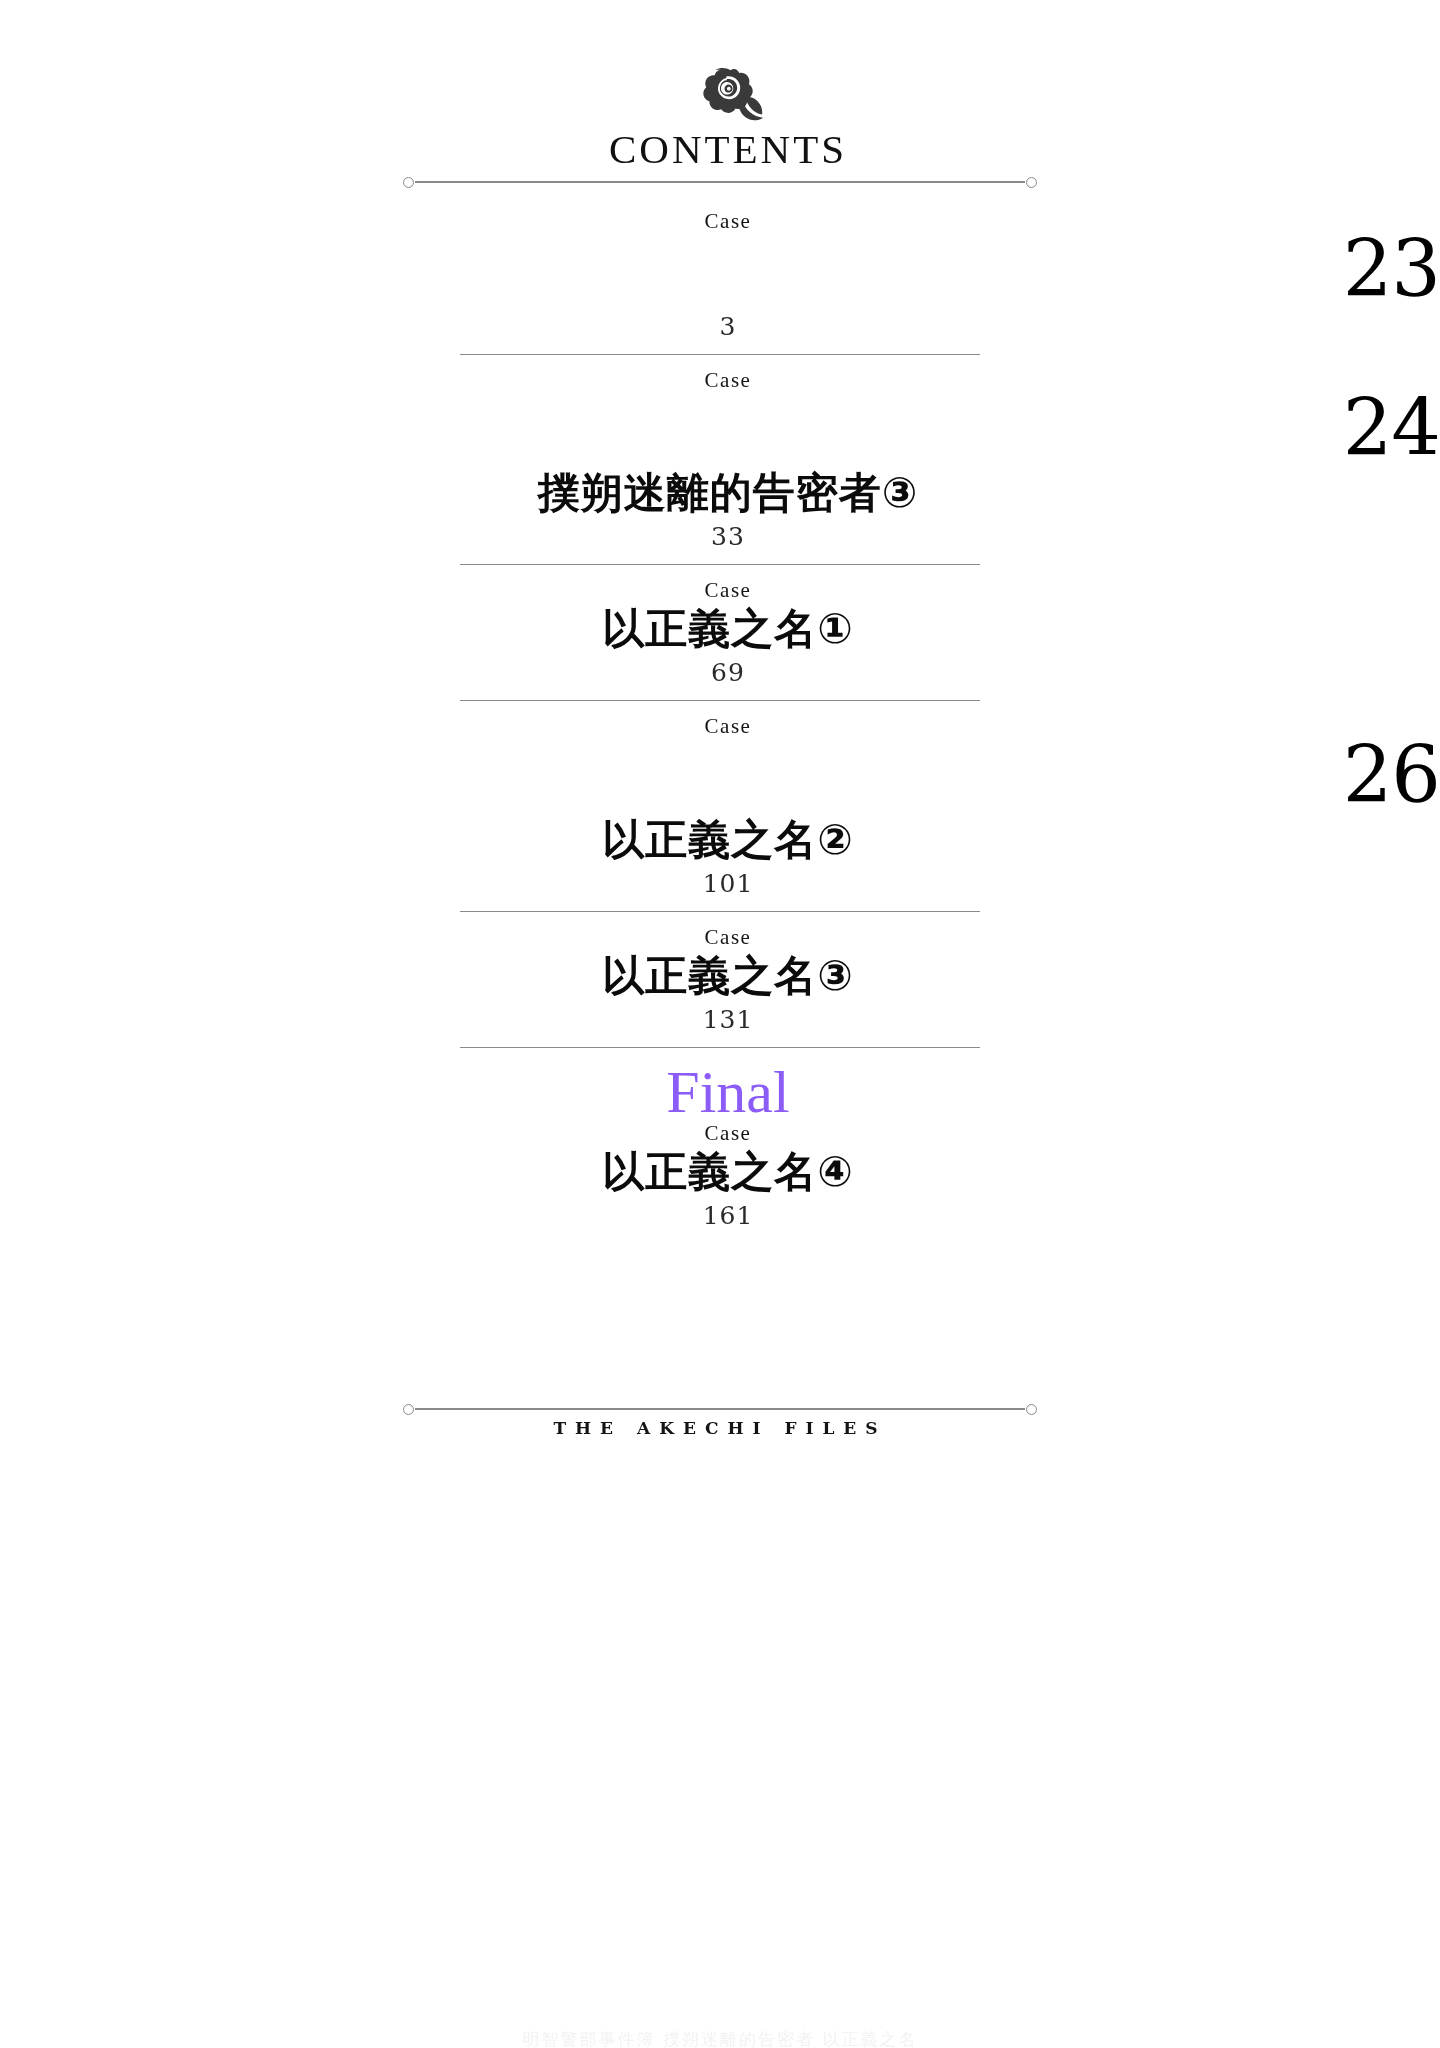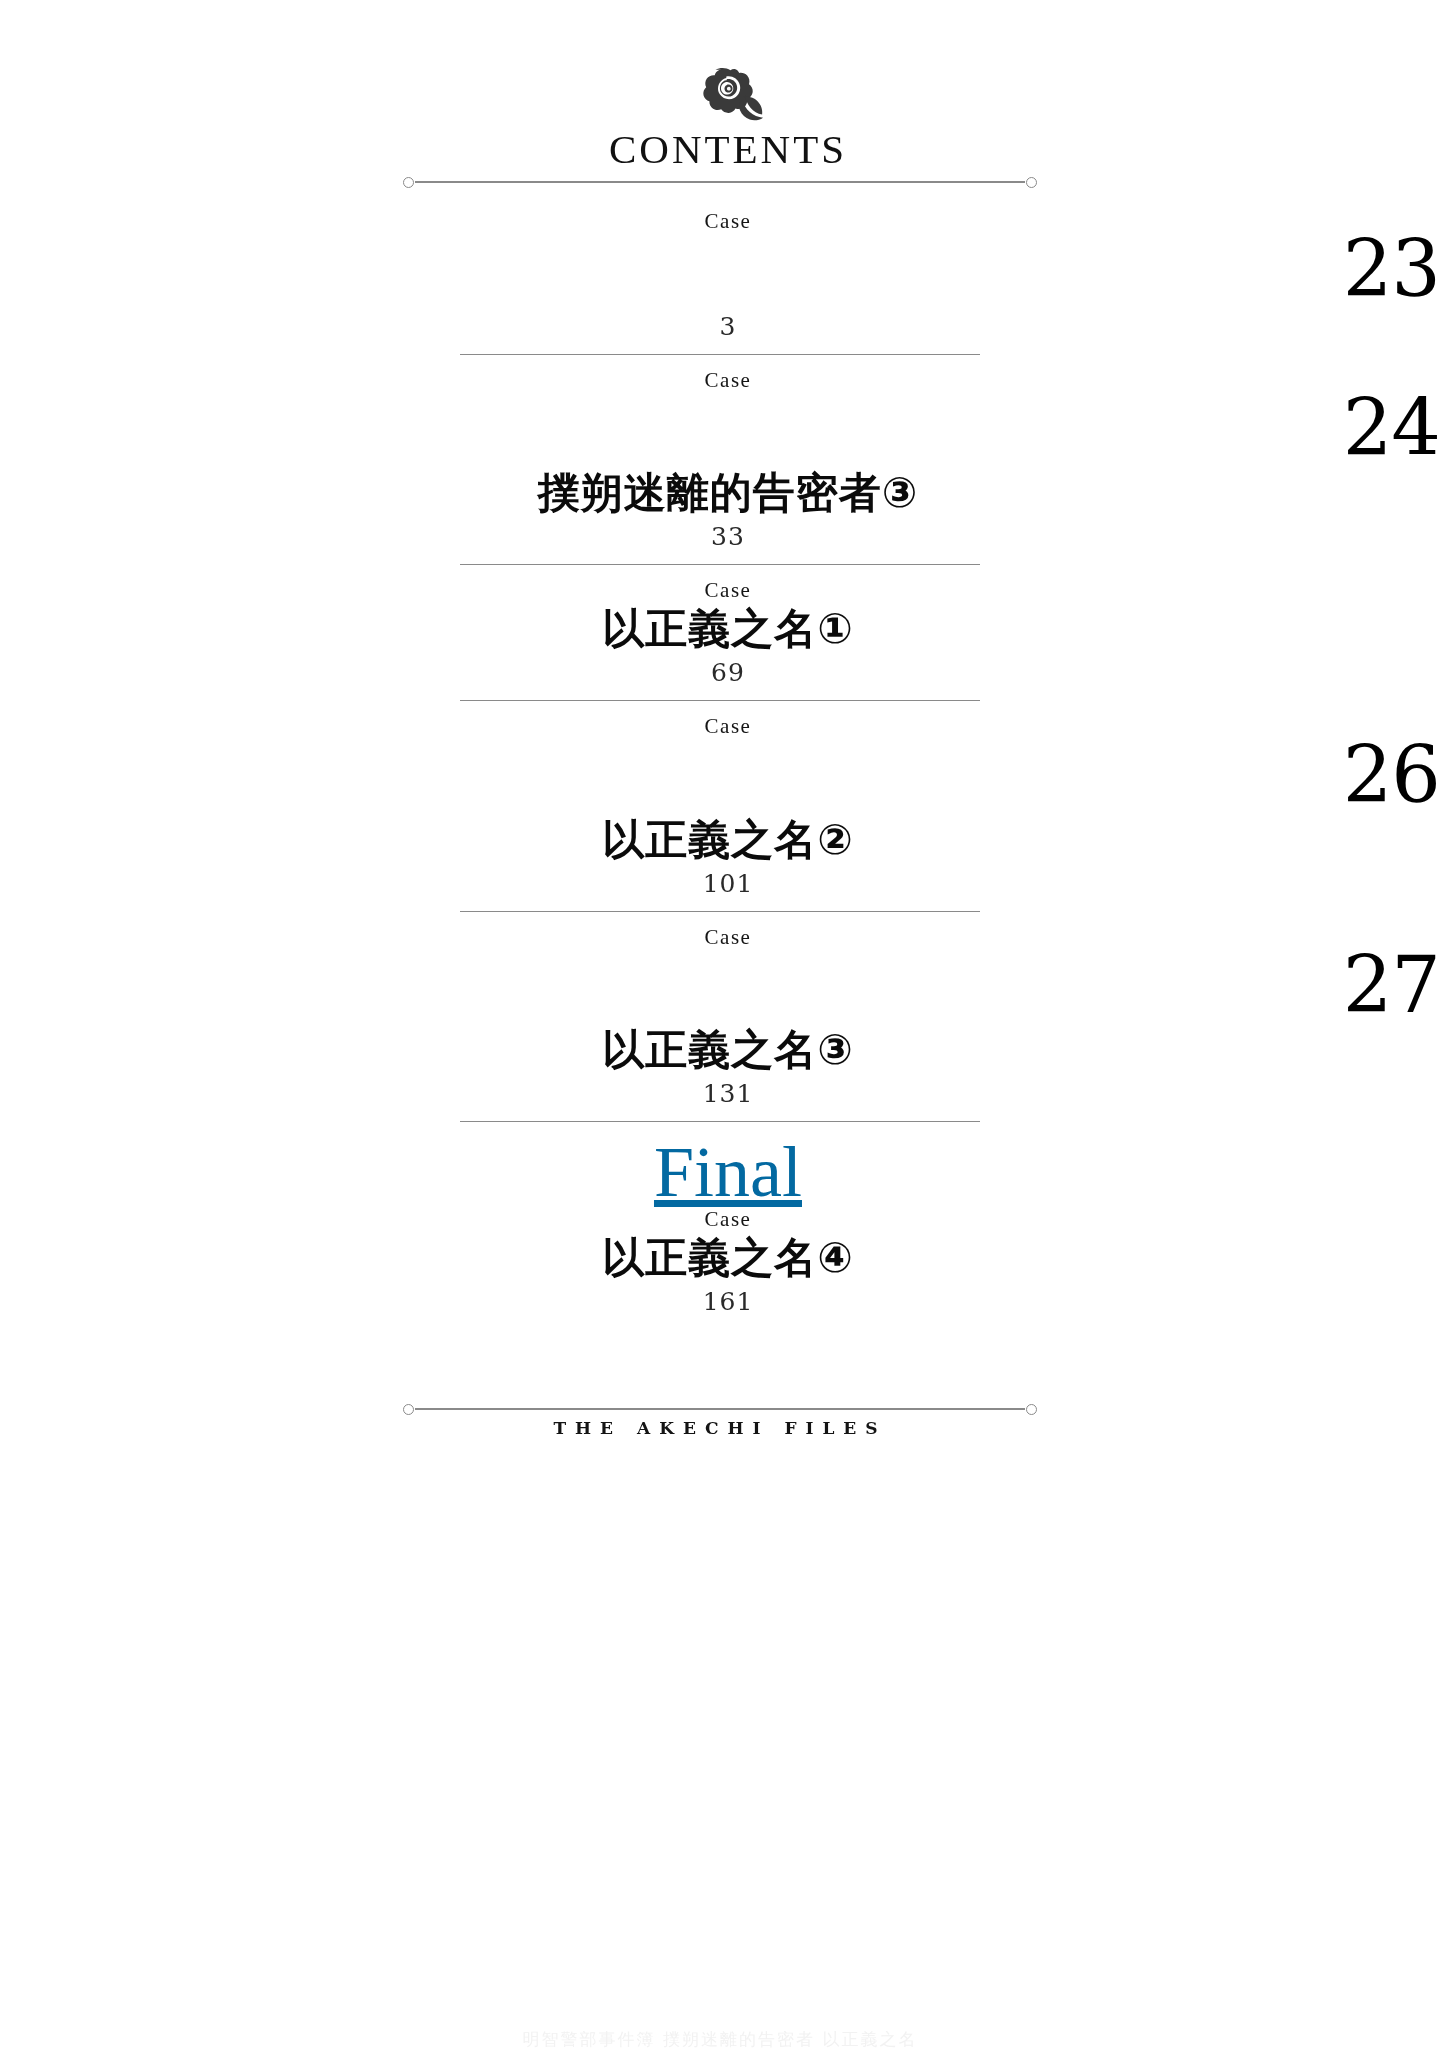--- a/index.html
+++ b/index.html
@@ -113,26 +113,25 @@
     font-size: 78px;
     line-height: 0.98;
     font-weight: 400;
     color: #000;
     letter-spacing: -1px;
     margin-top: -2px;
     text-align: right;
   }
   .final-word {
     font-family: "Liberation Serif", "DejaVu Serif", serif;
-    font-size: 72px;
+    font-size: 60px;
     line-height: 1.0;
     font-weight: 400;
-    color: #0369a1;
+    color: #8b5cf6;
     letter-spacing: 0px;
-    text-decoration: underline;
   }
   .entry-title {
     font-family: "DejaVu Sans", "Liberation Sans", sans-serif;
     font-size: 42px;
     font-weight: 700;
     line-height: 1.18;
     letter-spacing: 1px;
     color: #0b0b0b;
     margin-top: 2px;
   }
@@ -247,21 +246,20 @@
         <div class="entry-title">以正義之名②</div>
         <div class="entry-page">101</div>
       </div>
     </div>
 
     <div class="entry-sep"></div>
 
     <div class="entry">
       <div class="entry-inner">
         <div class="case-label">Case</div>
-        <div class="case-number">27</div>
         <div class="entry-title">以正義之名③</div>
         <div class="entry-page">131</div>
       </div>
     </div>
 
     <div class="entry-sep"></div>
 
     <div class="entry">
       <div class="entry-inner">
         <div class="final-word">Final</div>

